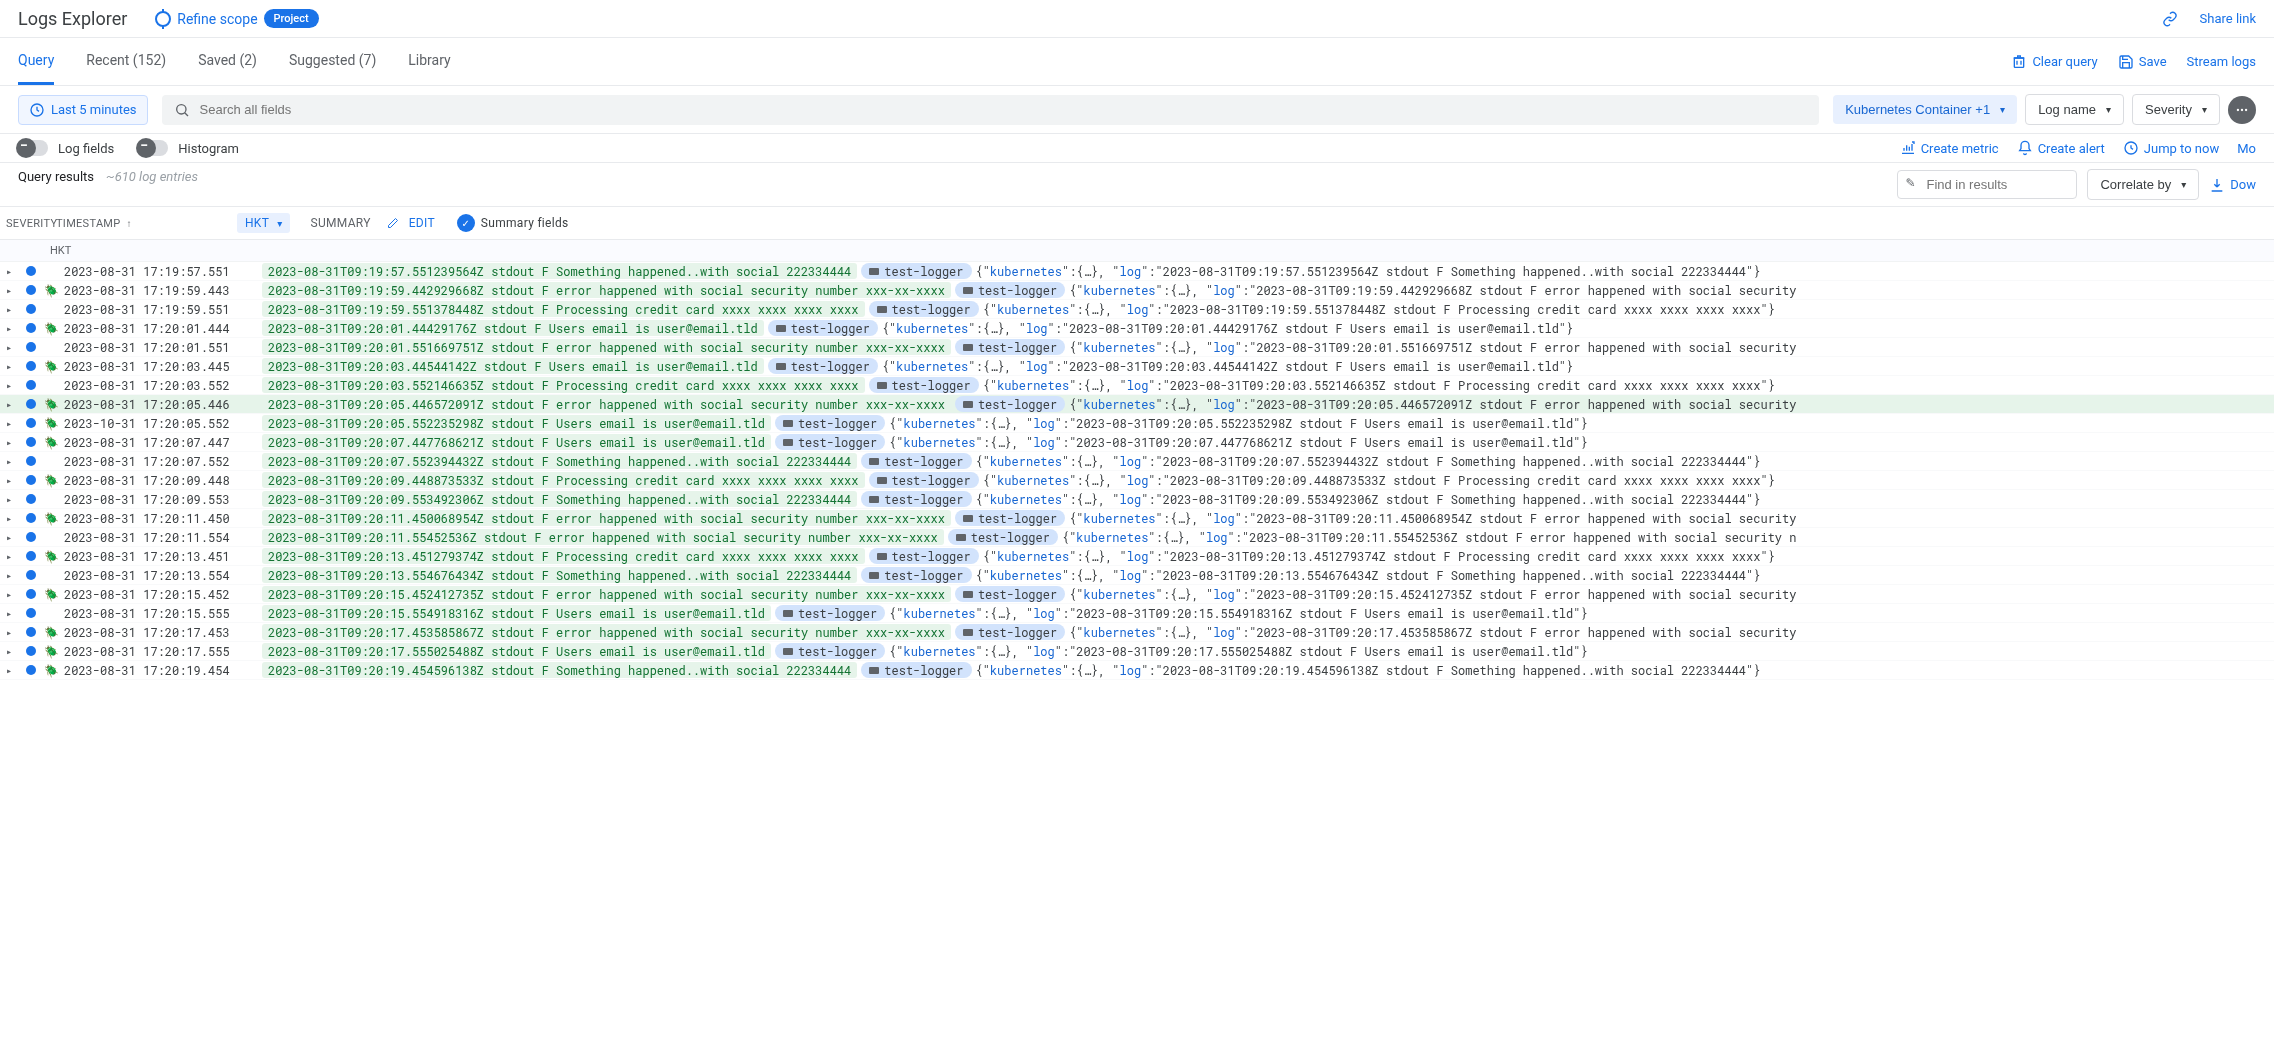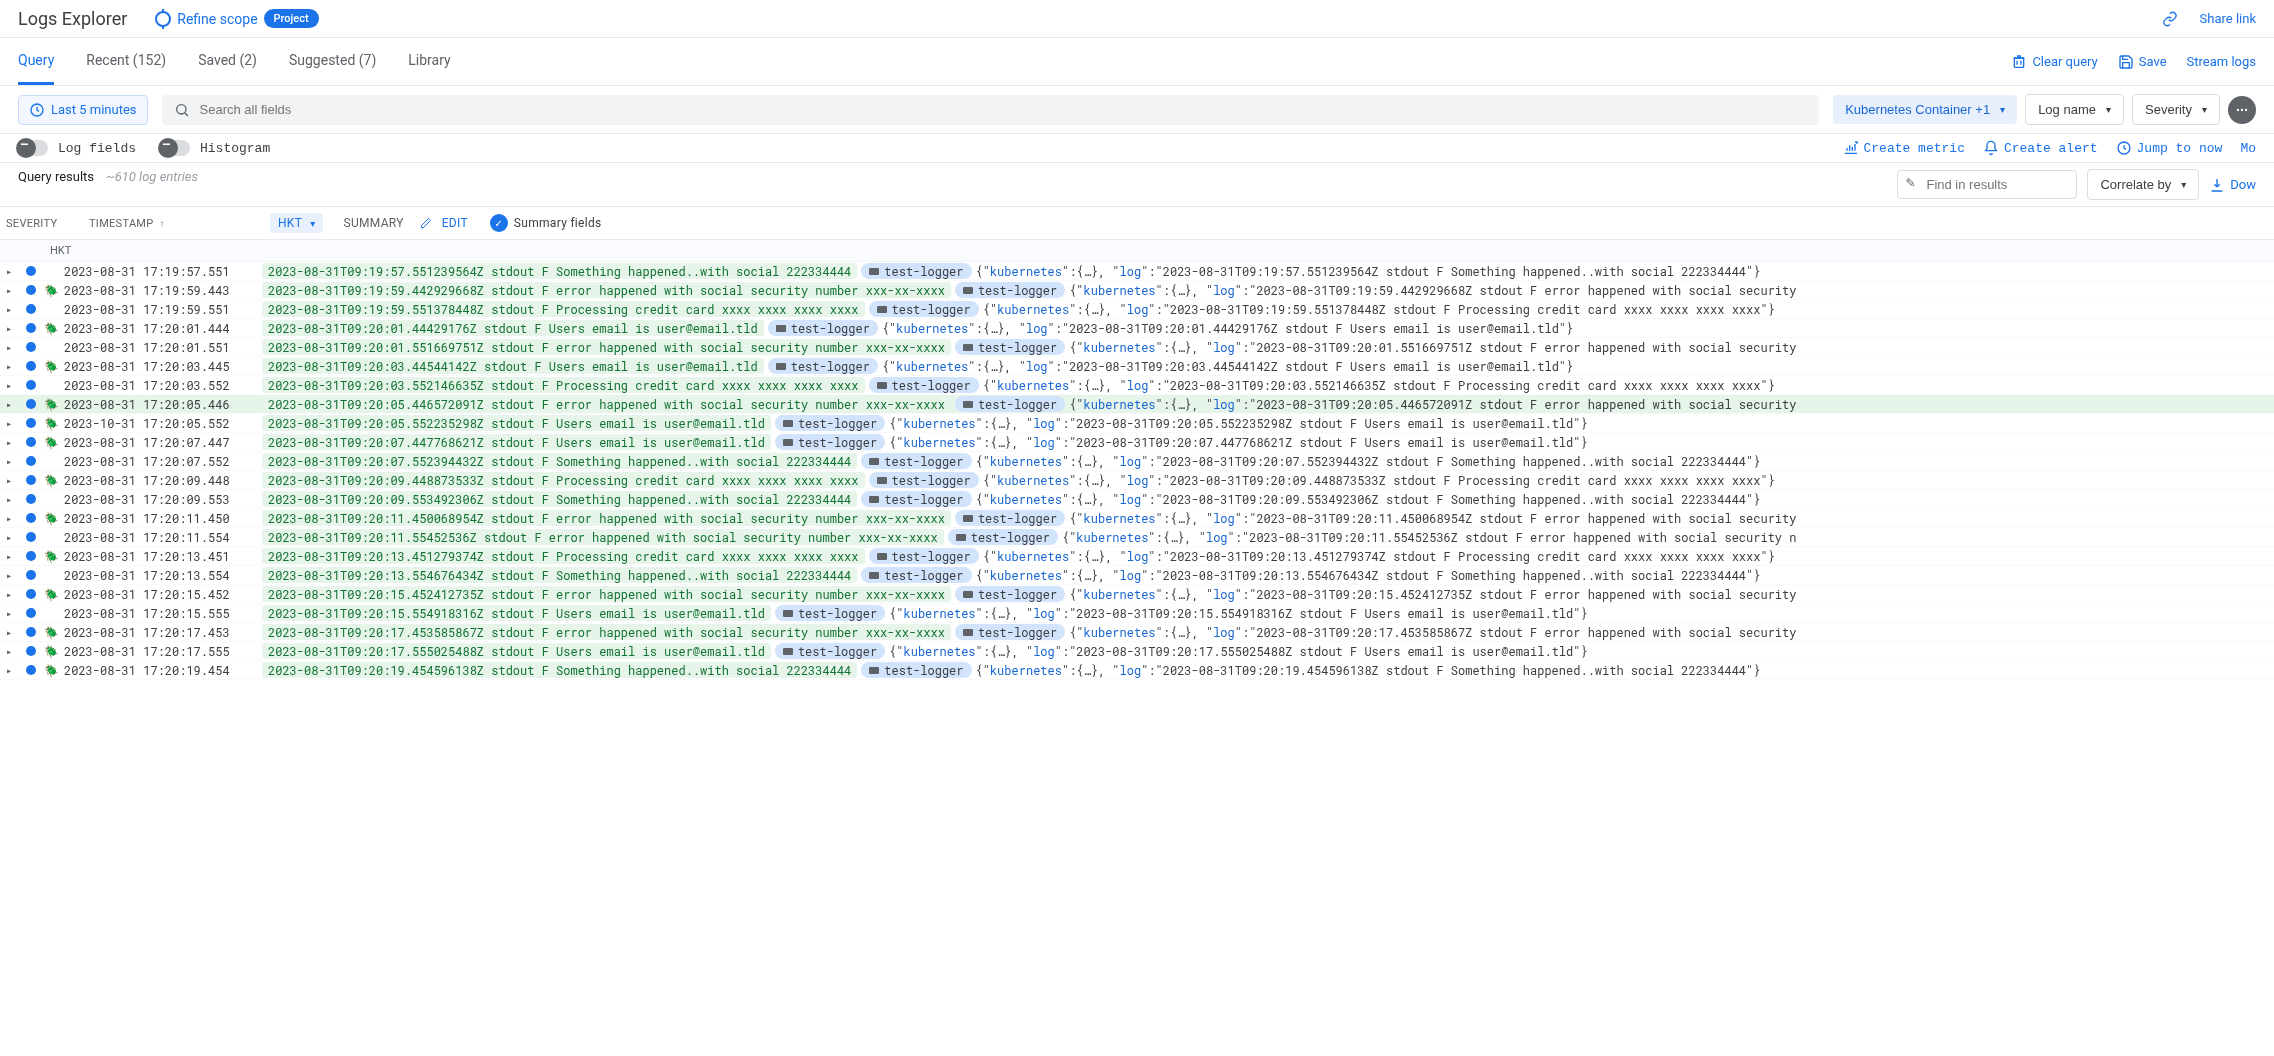--- a/index.html
+++ b/index.html
@@ -20,38 +20,38 @@
   .tab.active { color: #1a73e8; border-bottom-color: #1a73e8; }
   .tabs-actions { display: flex; gap: 20px; align-items: center; }
   .tab-action { display: flex; align-items: center; gap: 5px; color: #1a73e8; font-size: 13px; cursor: pointer; text-align: right; }
   .query-bar { display: flex; align-items: center; padding: 8px 18px; gap: 8px; border-bottom: 1px solid #e8eaed; }
   .time-chip { display: flex; align-items: center; gap: 6px; border: 1px solid #c7dbff; background: #f1f6ff; color: #1a73e8; padding: 6px 10px; border-radius: 4px; font-size: 13px; cursor: pointer; }
   .search-box { flex: 1; display: flex; align-items: center; gap: 10px; background: #f1f3f4; padding: 7px 12px; border-radius: 4px; margin: 0 6px; }
   .search-box input { border: none; background: transparent; outline: none; font-size: 13px; flex: 1; color: #5f6368; }
   .filter-chip { display: flex; align-items: center; gap: 6px; background: #e8f0fe; color: #1967d2; padding: 7px 12px; border-radius: 4px; font-size: 13px; cursor: pointer; border: none; }
   .filter-chip.plain { background: #fff; border: 1px solid #dadce0; color: #3c4043; }
   .round-btn { width: 28px; height: 28px; border-radius: 50%; background: #5f6368; display: flex; align-items: center; justify-content: center; cursor: pointer; }
-  .view-toggles { display: flex; align-items: flex-end; padding: 6px 18px; border-bottom: 1px solid #e8eaed; justify-content: space-between; font-family: Liberation Mono, monospace; }
+  .view-toggles { display: flex; align-items: flex-end; padding: 6px 18px; border-bottom: 1px solid #e8eaed; justify-content: space-between; }
   .toggles-left { display: flex; align-items: center; gap: 24px; }
   .toggle-item { display: flex; align-items: center; gap: 10px; font-size: 13px; color: #3c4043; }
   .switch { width: 30px; height: 16px; border-radius: 10px; background: #dadce0; position: relative; cursor: pointer; }
   .switch::after { content: ""; position: absolute; left: -2px; top: -2px; width: 20px; height: 20px; background: #5f6368; border-radius: 50%; display:flex; align-items:center; justify-content:center; }
   .switch::before { content: "−"; position:absolute; left:2px; top:-3px; color:#fff; font-size:14px; z-index:1; font-weight:bold;}
   .toggles-right { display: flex; align-items: center; gap: 18px; }
   .link-btn { display: flex; align-items: center; gap: 5px; color: #1a73e8; font-size: 13px; cursor: pointer; }
   .results-bar { display: flex; align-items: flex-start; justify-content: space-between; padding: 6px 18px; border-bottom: 1px solid #e8eaed; font-size: 13px;}
   .results-left { display:flex; gap:12px; align-items:center;}
   .results-count { color: #9aa0a6; font-style: italic; }
   .find-input { border: 1px solid #dadce0; padding: 6px 28px 6px 28px; border-radius: 4px; font-size: 13px; width: 180px; background:#fff; }
   .find-wrap { position: relative; }
   .find-wrap::before { content:"✎"; position:absolute; left:8px; top:6px; color:#5f6368; font-size:12px;}
   .results-actions { display:flex; gap:10px; align-items:center;}
   .col-hdr { display: flex; align-items: center; padding: 6px 18px 6px 6px; border-bottom: 1px solid #e8eaed; font-size: 11px; color: #5f6368; letter-spacing: 0.3px; gap:6px;}
   .col-sev { width: 44px; font-size:11px;}
-  .col-ts { width: 155px; display:flex; gap:6px; align-items:center;margin-left:33px;}
+  .col-ts { width: 155px; display:flex; gap:6px; align-items:center;}
   .tz-chip { background: #e8f0fe; color: #1a73e8; padding: 3px 8px; border-radius: 3px; font-size: 12px; display:inline-flex; gap:4px; align-items:center; cursor:pointer; margin-left:20px;}
   .summ-lbl { font-size:12px;}
   .edit-btn { color:#1a73e8; display:flex; gap:10px; align-items:center; cursor:pointer; font-size:12px; margin-left:10px;}
   .summ-fields { display:flex; align-items:center; gap:6px; margin-left:16px; color:#3c4043; font-size:12px;}
   .check-on { width:18px; height:18px; border-radius:50%; background:#1a73e8; display:flex; align-items:center; justify-content:center; color:#fff; font-size:10px;}
   .tz-row { padding: 4px 50px; font-size: 11px; color: #5f6368; border-bottom: 1px solid #f1f3f4; background:#fafbff;}
   .log-row { display: flex; align-items: center; padding: 1px 6px; font-family: "Roboto Mono", Menlo, monospace; font-size: 12px; border-bottom: 1px solid #f8f9fa; white-space: nowrap; overflow:hidden; }
   .log-row.sel { background: #e6f4ea; }
   .expand { width: 14px; color: #5f6368; cursor: pointer; font-size:10px;}
   .sev-dot { width: 10px; height: 10px; border-radius: 50%; background: #1a73e8; margin: 0 8px 0 6px; flex-shrink:0;}

